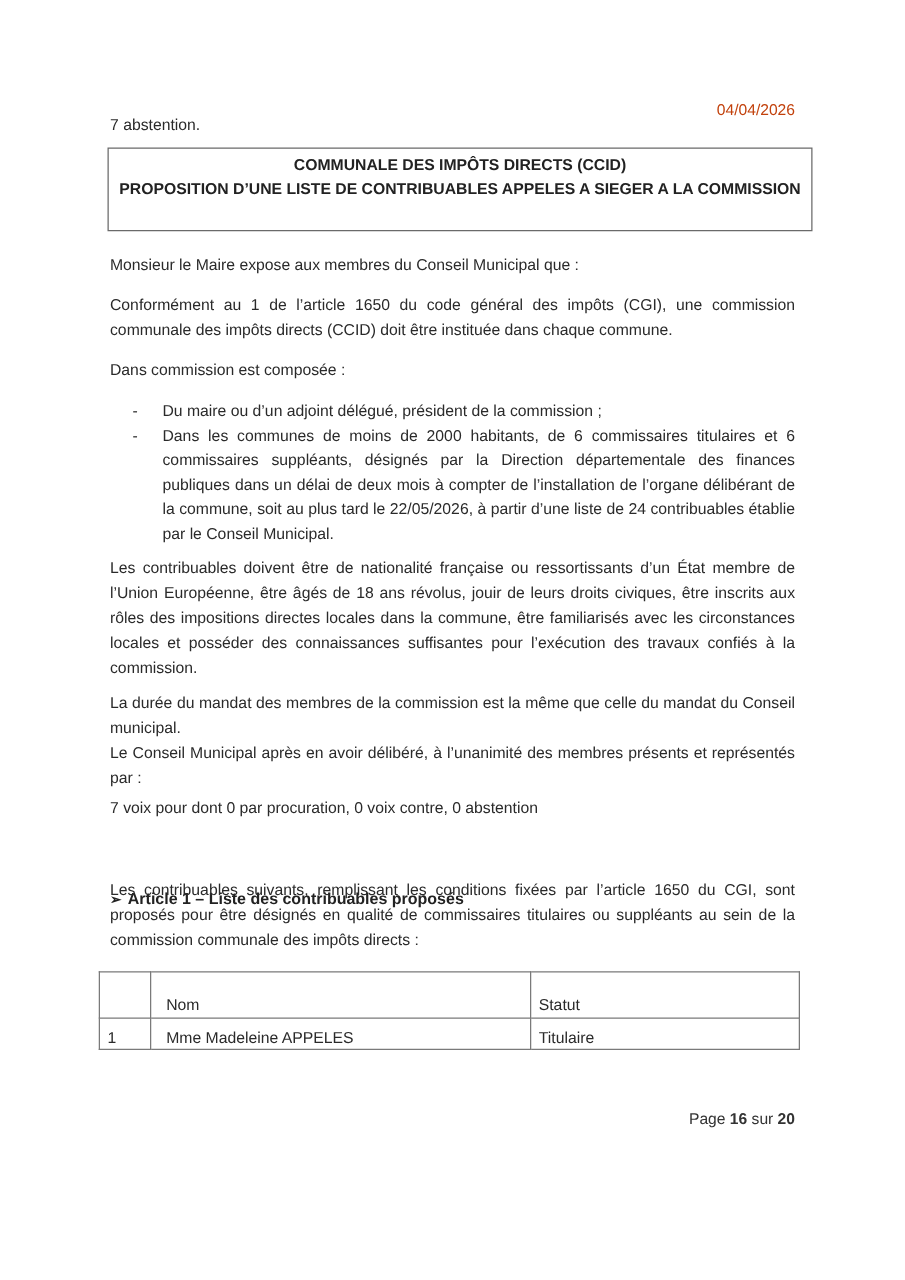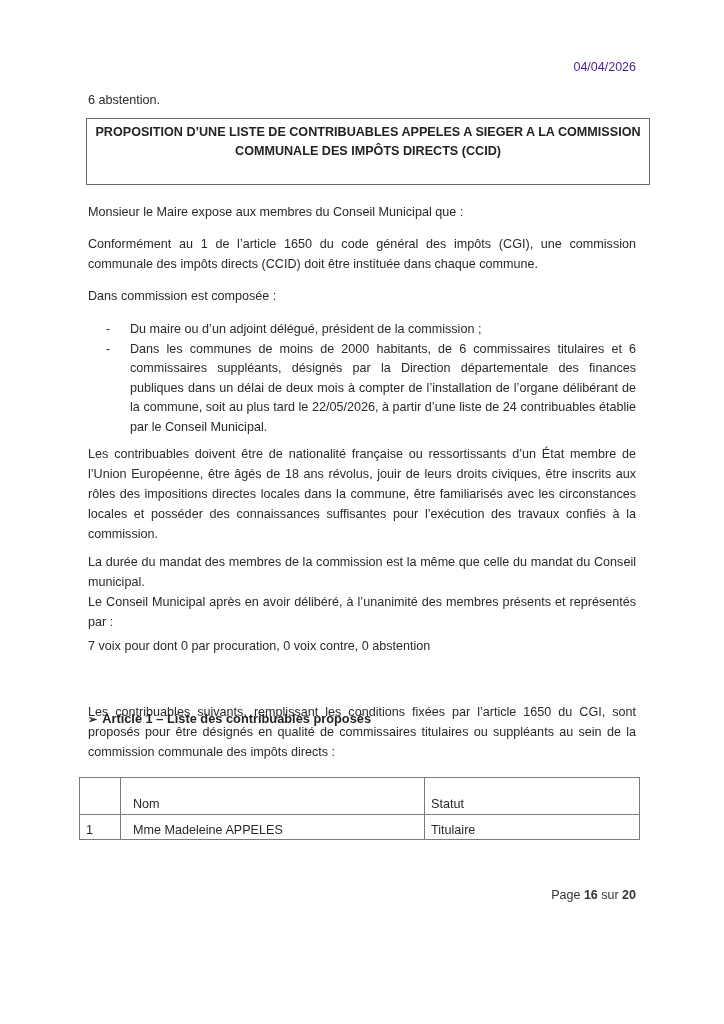--- a/index.html
+++ b/index.html
@@ -1,21 +1,21 @@
 <!DOCTYPE html>
 <html><head>
   <meta charset="utf-8">
   <style>
     html, body { margin: 0; padding: 0; background: #ffffff; }
     body {
       width: 724px; height: 1024px; position: relative; overflow: hidden;
       font-family: "Liberation Sans", sans-serif; color: #2a2a2a; font-size: 12.6px;
     }
     .abs { position: absolute; }
-    .date { top: 60px; right: 88px; font-size: 12.5px; color: #4c1d95; }
+    .date { top: 81px; right: 88px; font-size: 12.5px; color: #c2410c; }
     .p { left: 88px; width: 548px; line-height: 20px; text-align: justify; }
     .title-box {
       left: 86px; top: 118px; width: 564px; height: 67px;
       border: 1px solid #6a6a6a; box-sizing: border-box;
       text-align: center; font-weight: bold; font-size: 12.6px; line-height: 19px;
       padding-top: 4px; color: #222;
     }
     ul.dash { list-style: none; margin: 0; padding: 0; left: 106px; width: 530px; }
     ul.dash li { position: relative; padding-left: 24px; line-height: 19.5px; text-align: justify; }
     ul.dash li .bullet { position: absolute; left: 0; top: 0; }
@@ -33,25 +33,25 @@
     .col-num { width: 28px; }
     .col-name { width: 285px; padding-left: 12px !important; }
     .footer { right: 88px; top: 888px; font-size: 12.5px; color: #333; margin-left: 42px; }
     .footer b { font-weight: bold; }
   </style>
 </head>
 <body>
 
 <div class="abs date">04/04/2026</div>
 
-<div class="abs p" style="top:90px;">6 abstention.</div>
+<div class="abs p" style="top:90px;">7 abstention.</div>
 
 <div class="abs title-box">
+  <div>COMMUNALE DES IMPÔTS DIRECTS (CCID)</div>
   <div>PROPOSITION D’UNE LISTE DE CONTRIBUABLES APPELES A SIEGER A LA COMMISSION</div>
-  <div>COMMUNALE DES IMPÔTS DIRECTS (CCID)</div>
 </div>
 
 <div class="abs p" style="top:202px;">Monsieur le Maire expose aux membres du Conseil Municipal que :</div>
 
 <div class="abs p" style="top:234px;">Conformément au 1 de l’article 1650 du code général des impôts (CGI), une commission communale des impôts directs (CCID) doit être instituée dans chaque commune.</div>
 
 <div class="abs p" style="top:286px;">Dans commission est composée :</div>
 
 <ul class="abs dash" style="top:320px;">
   <li>

